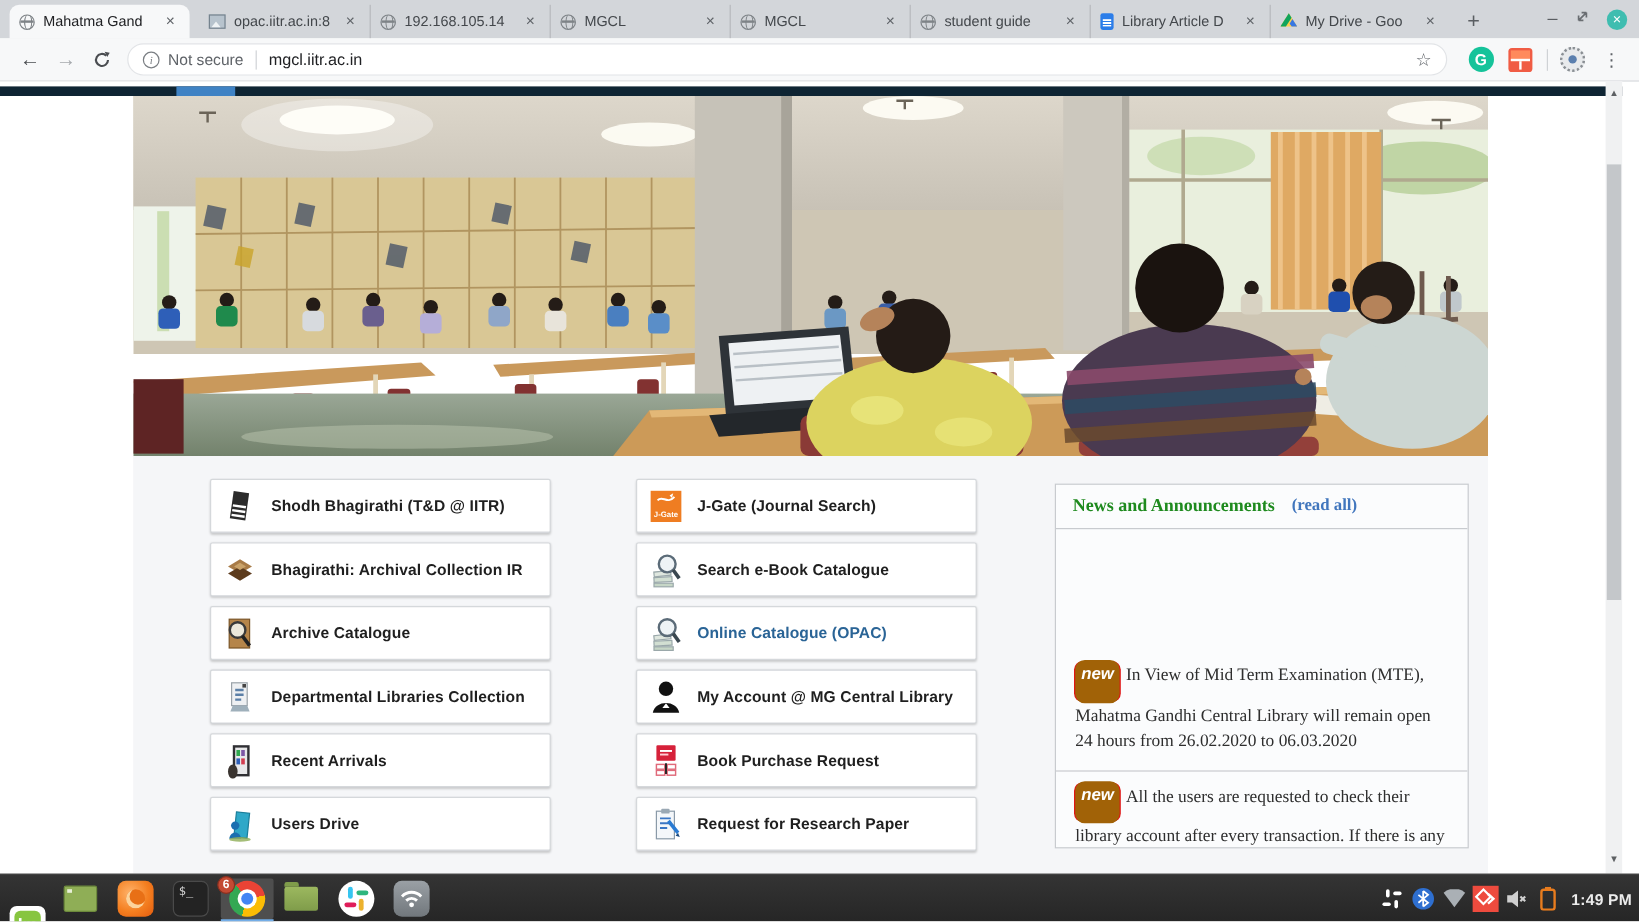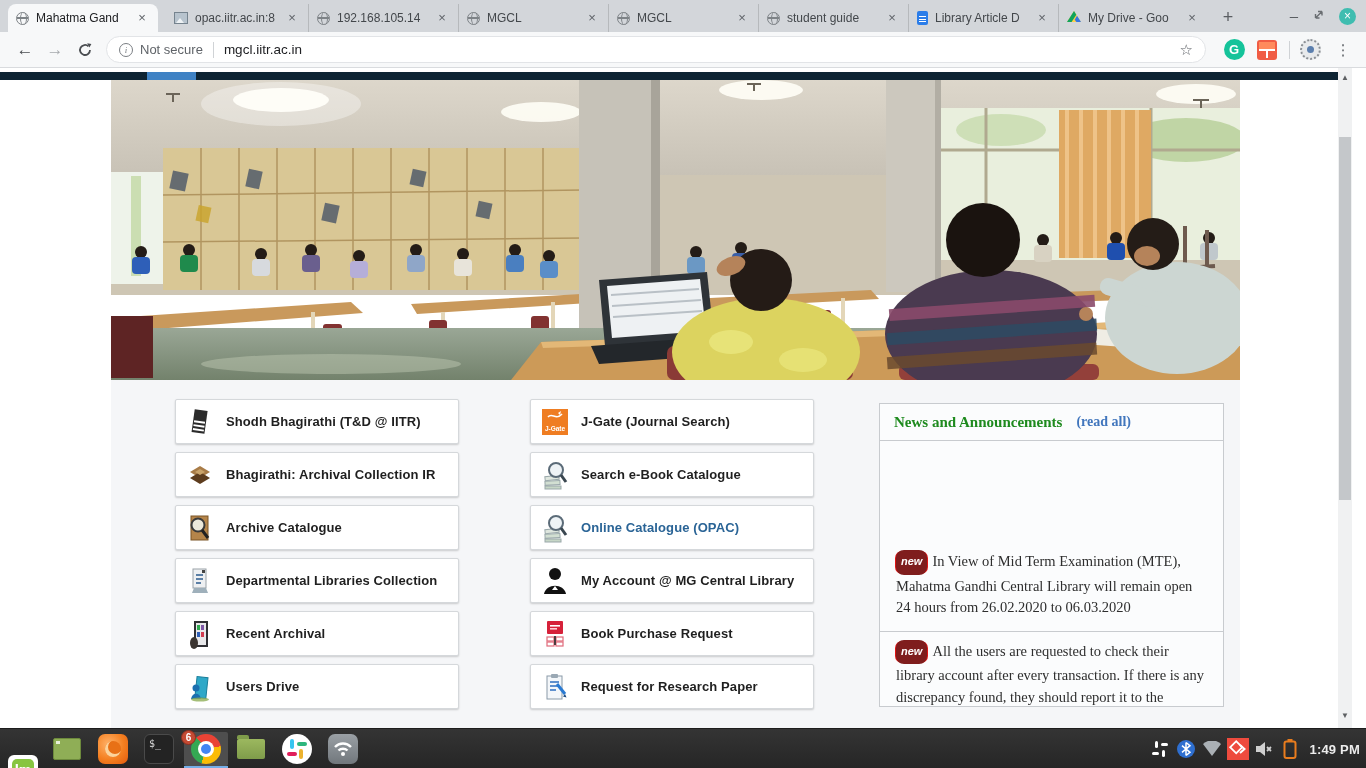--- a/index.html
+++ b/index.html
@@ -65,21 +65,21 @@
   .r1{top:19px;} .r2{top:72px;} .r3{top:125px;} .r4{top:178px;} .r5{top:231px;} .r6{top:284px;}
 
   
   .news { position:absolute; left:768px; top:23px; width:345px; height:304px; background:#fbfcfd; border:1px solid #c8cbcf; overflow:hidden; font-family:"Liberation Serif", serif; }
   .news-head { height:37px; border-bottom:1px solid #c8cbcf; display:flex; align-items:center; padding:0 14px; }
   .news-title { font-weight:bold; font-size:15px; }
   .news-readall { font-weight:bold; font-size:14px; margin-left:14px; cursor:pointer; }
   .news-spacer { height:101px; }
   .news-item { padding:9px 16px 12px 16px; font-size:14.5px; line-height:21.5px; color:#2e2e2e; }
   .news-item + .news-item { border-top:1px solid #c8cbcf; }
-  .newbadge { display:inline-block; background:#7f1d1d; color:#fff; font-family:"Liberation Sans",sans-serif; font-size:11px; font-weight:bold; font-style:italic; padding:1px 5px 2px 5px; border-radius:8px; margin-right:5px; position:relative; top:-1px; box-shadow:-2px 0 0 -1px #e01414, 2px 0 0 -1px #e01414; }
+  .newbadge { display:inline-block; background:#a16207; color:#fff; font-family:"Liberation Sans",sans-serif; font-size:14px; font-weight:bold; font-style:italic; padding:1px 5px 13px 5px; border-radius:8px; margin-right:5px; position:relative; top:-1px; box-shadow:-2px 0 0 -1px #e01414, 2px 0 0 -1px #e01414; }
 
   
   .sbar { position:absolute; right:0; top:0; width:14px; height:660px; background:#f0f1f2; }
   .sbar .arr { position:absolute; left:0; width:14px; height:14px; color:#5d6063; font-size:8px; text-align:center; line-height:14px; }
   .sbar .up { top:3px; } .sbar .dn { bottom:5px; }
   .sthumb { position:absolute; left:1px; top:69px; width:12px; height:363px; background:#c4c7ca; }
 
   
   .taskbar { position:absolute; top:728px; left:0; width:1366px; height:40px; background:linear-gradient(#343434,#262626); border-top:1px solid #1d1d1d; }
   .tbtn { position:absolute; top:3px; width:38px; height:34px; display:flex; align-items:center; justify-content:center; border-radius:2px; }
@@ -447,21 +447,21 @@
       <div class="card colL r5">
         <span class="cicon"><svg width="26" height="30" viewBox="0 0 26 30">
               <rect x="7" y="2" width="14" height="26" fill="#2f2f33"></rect>
               <rect x="9" y="4" width="10" height="22" fill="#e8e8ea"></rect>
               <rect x="10" y="6" width="3" height="5" fill="#2fa84f"></rect>
               <rect x="14" y="6" width="3" height="5" fill="#7e57a6"></rect>
               <rect x="10" y="13" width="3" height="5" fill="#2e5fb8"></rect>
               <rect x="14" y="13" width="3" height="5" fill="#d23c50"></rect>
               <ellipse cx="7" cy="24" rx="4" ry="6" fill="#3a3430"></ellipse>
             </svg></span>
-        <span class="clabel">Recent Archival</span>
+        <span class="clabel">Recent Arrivals</span>
       </div>
       <div class="card colL r6">
         <span class="cicon"><svg width="26" height="30" viewBox="0 0 26 30">
               <rect x="9" y="5" width="11" height="21" fill="#2fa8c8" transform="rotate(6 14 15)" stroke="#1b7e9a"></rect>
               <circle cx="9" cy="16" r="3.5" fill="#1b6fb0"></circle>
               <path d="M4 27 C5 20 13 20 14 27 Z" fill="#1b6fb0"></path>
               <ellipse cx="13" cy="27.5" rx="9" ry="2" fill="#8fae56" opacity="0.8"></ellipse>
             </svg></span>
         <span class="clabel">Users Drive</span>
       </div>

